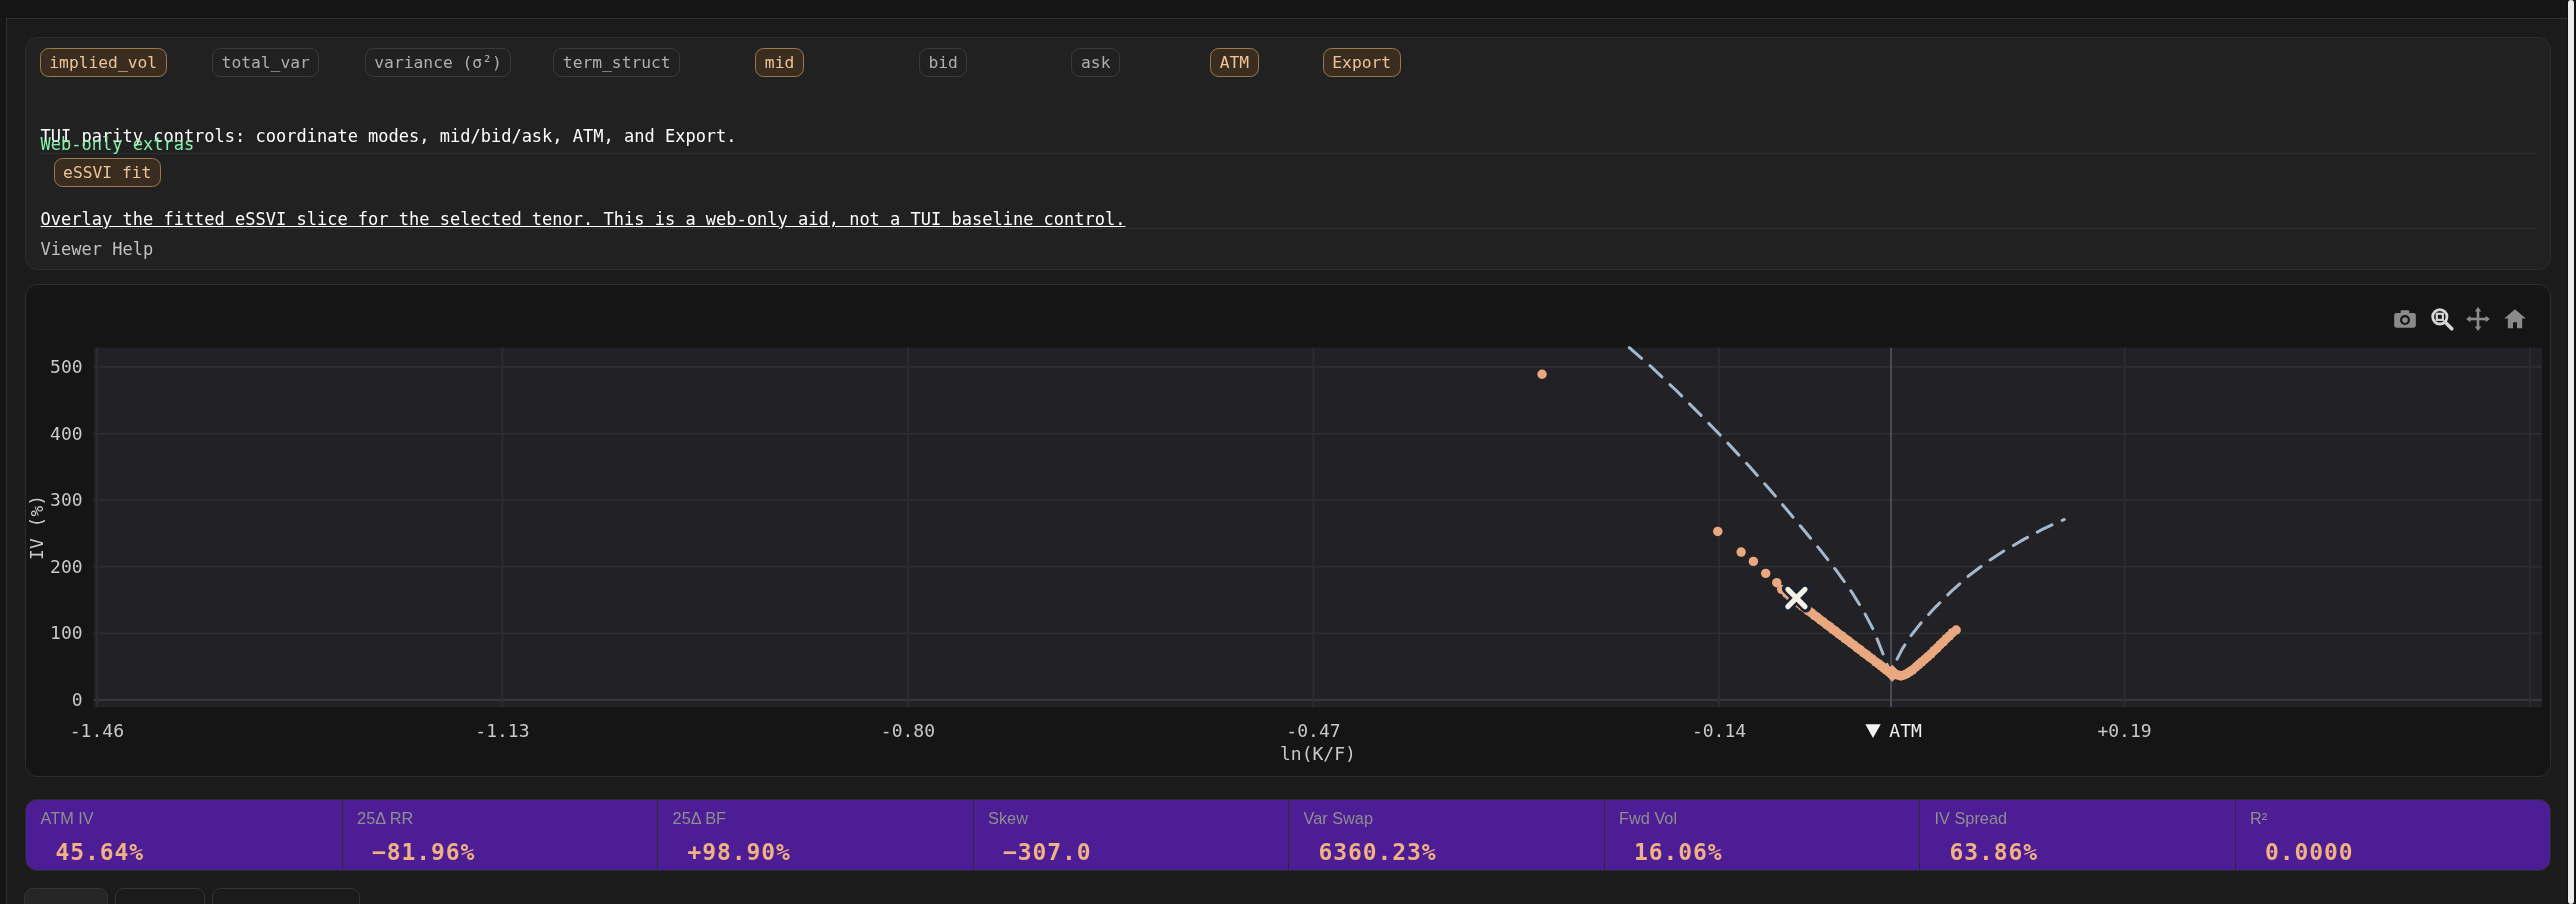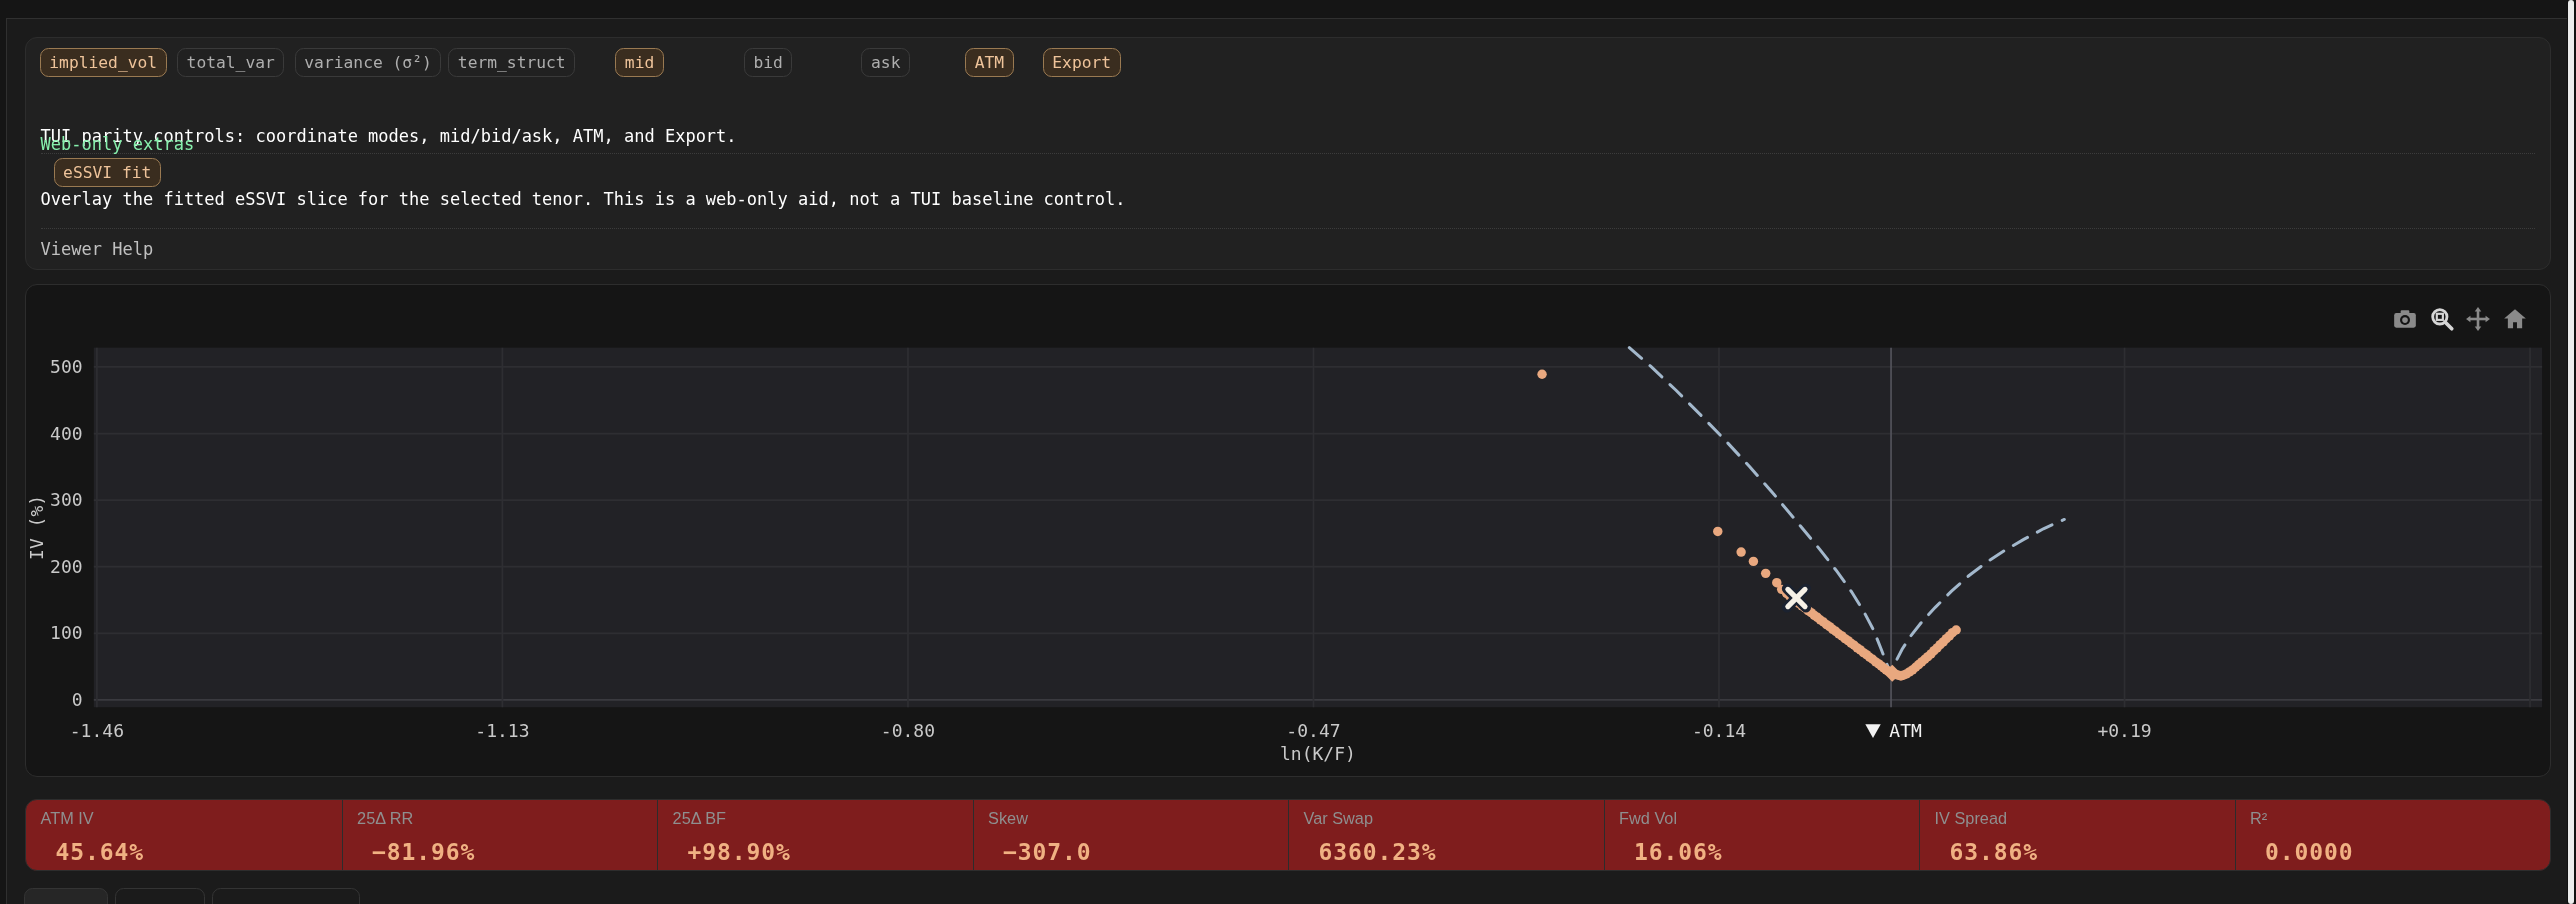--- a/index.html
+++ b/index.html
@@ -7,47 +7,47 @@
   body { background:#151515; font-family:"DejaVu Sans Mono", monospace; position:relative; }
 
   .container { position:absolute; left:6px; top:18px; width:2563px; height:886px;
     background:#1b1b1b; border-top:1.7px solid #303030; border-left:1.7px solid #303030; }
 
   .card { position:absolute; left:18px; width:2526px; background:#212121;
     border:1.7px solid #2d2d2d; border-radius:12px; }
 
   
   .controls-card { top:18px; height:233px; }
-  .chip-row { position:absolute; left:13.7px; top:10.3px; display:flex; align-items:flex-end; }
+  .chip-row { position:absolute; left:13.7px; top:10.3px; display:flex; align-items:flex-end;gap:35px; }
   .chip { height:29px; display:inline-flex; align-items:center; padding:0 8.6px;
     border:1.3px solid #3a3a3a; border-radius:8.6px; background:transparent;
     color:#aeaeae; font-family:"DejaVu Sans Mono", monospace; font-size:16.3px; cursor:pointer; white-space:nowrap; }
   .chip.active { background:#3a2d1f; border-color:#9a7a52; color:#eec39a; }
   .caption { position:absolute; left:14.6px; color:#ffffff; font-size:17px; white-space:nowrap; }
   .cap1 { top:88px; }
   .divider { position:absolute; left:14.6px; right:14.6px; border-top:1.7px dotted #3c3c3c; height:0; }
   .div1 { top:115px; } .div2 { top:190px; }
   .extras-label { position:absolute; left:14.6px; top:96px; color:#86efac; font-size:17px; }
   .essvi-chip { position:absolute; left:27.5px; top:120px; }
-  .cap2 { top:151px; }
+  .cap2 { top:171px;text-decoration:underline; }
   .help-label { position:absolute; left:14.6px; top:201px; color:#c0c0c0; font-size:17px; }
 
   
   .chart-card { top:265px; height:493px; background:#151515; }
   .chart-title { position:absolute; left:126px; top:10.3px; color:#e6e6e8;
     font-family:"Liberation Sans", sans-serif; font-size:28px; font-weight:400; letter-spacing:0.4px; }
   .modebar { position:absolute; right:20.6px; top:19px; display:flex; gap:7.7px; }
   .mb-btn { width:29px; height:29px; display:flex; align-items:center; justify-content:center;
     background:transparent; border:none; cursor:pointer; }
   #chart-svg { position:absolute; left:0; top:0; }
   #chart-svg text { font-family:"DejaVu Sans Mono", monospace; font-size:21px; }
   #chart-svg text.axis-title { font-size:21px; }
 
   
-  .stats-card { top:780px; height:72px; background:#7f1d1d; display:flex; }
+  .stats-card { top:780px; height:72px; background:#4c1d95; display:flex; }
   .stat-cell { width:316px; height:100%; padding:8.6px 0 0 14.6px; border-left:1.7px solid #2c2c2c; }
   .stat-cell:first-child { border-left:none; }
   .stat-label { color:#8f8f8f; font-family:"Liberation Sans", sans-serif; font-size:16.3px; }
   .stat-value { margin-top:11px; color:#f0b183; font-family:"DejaVu Sans Mono", monospace;
     font-size:23px; font-weight:bold; letter-spacing:0.9px;margin-left:15px; }
 
   
   .bottom-tabs { position:absolute; top:869px; left:17px; display:flex; }
   .btab { height:34px; border:1.7px solid #343434; border-radius:8.6px; background:transparent; }
   .btab.filled { background:#262626; }

